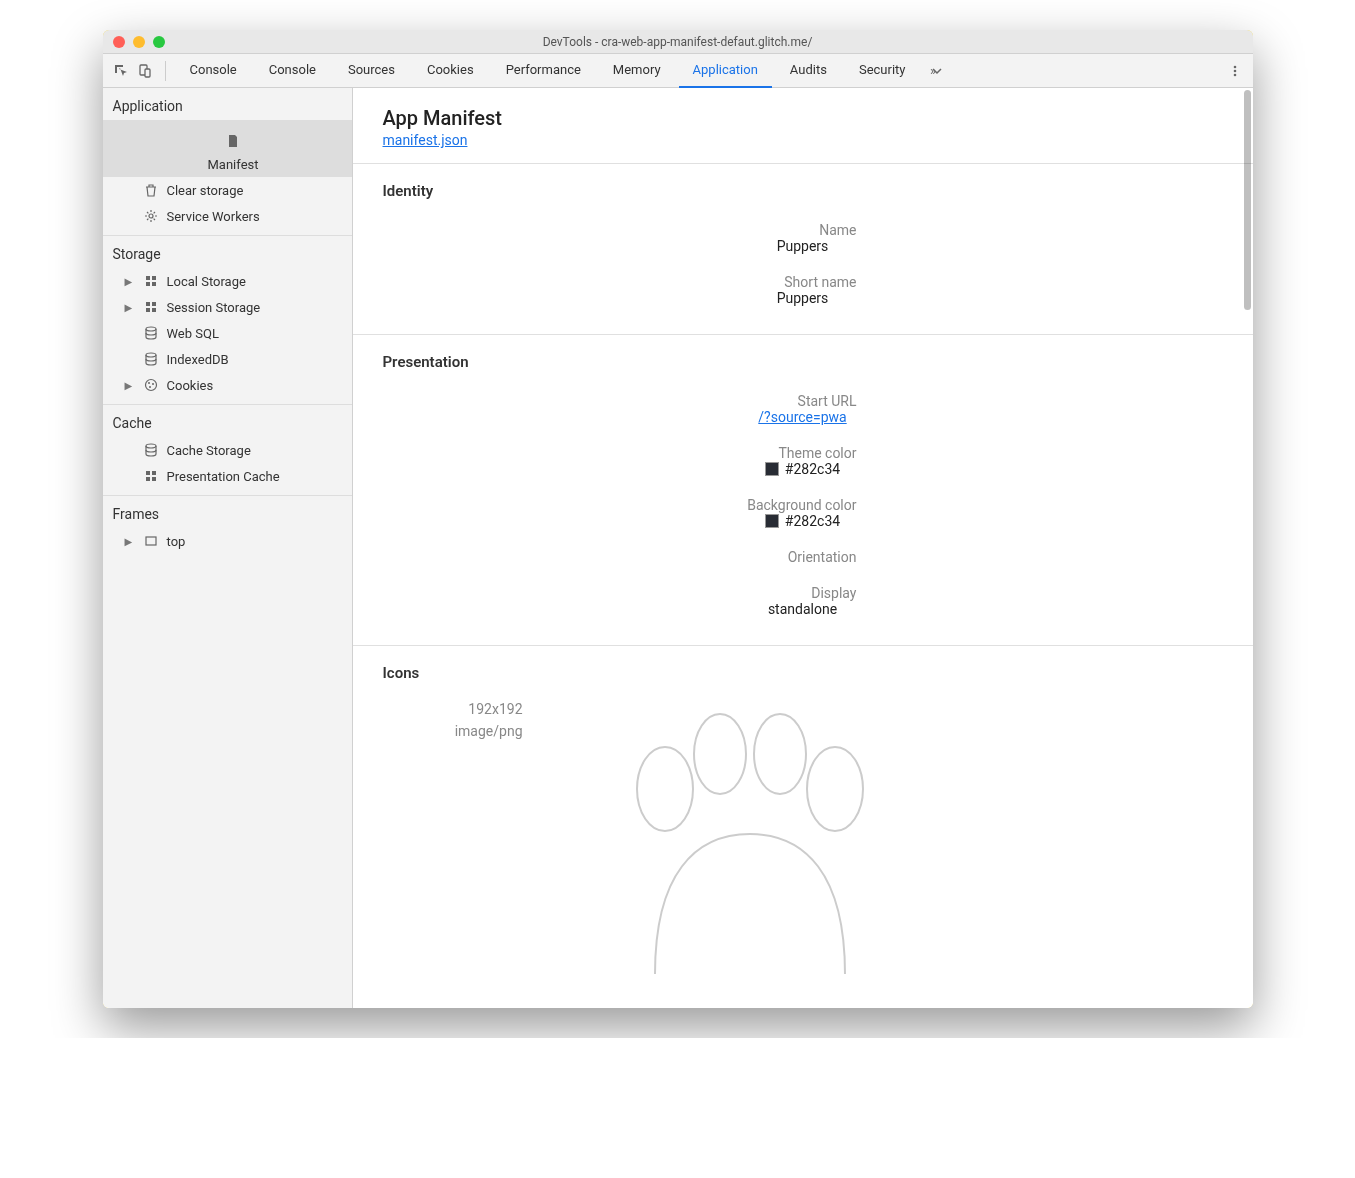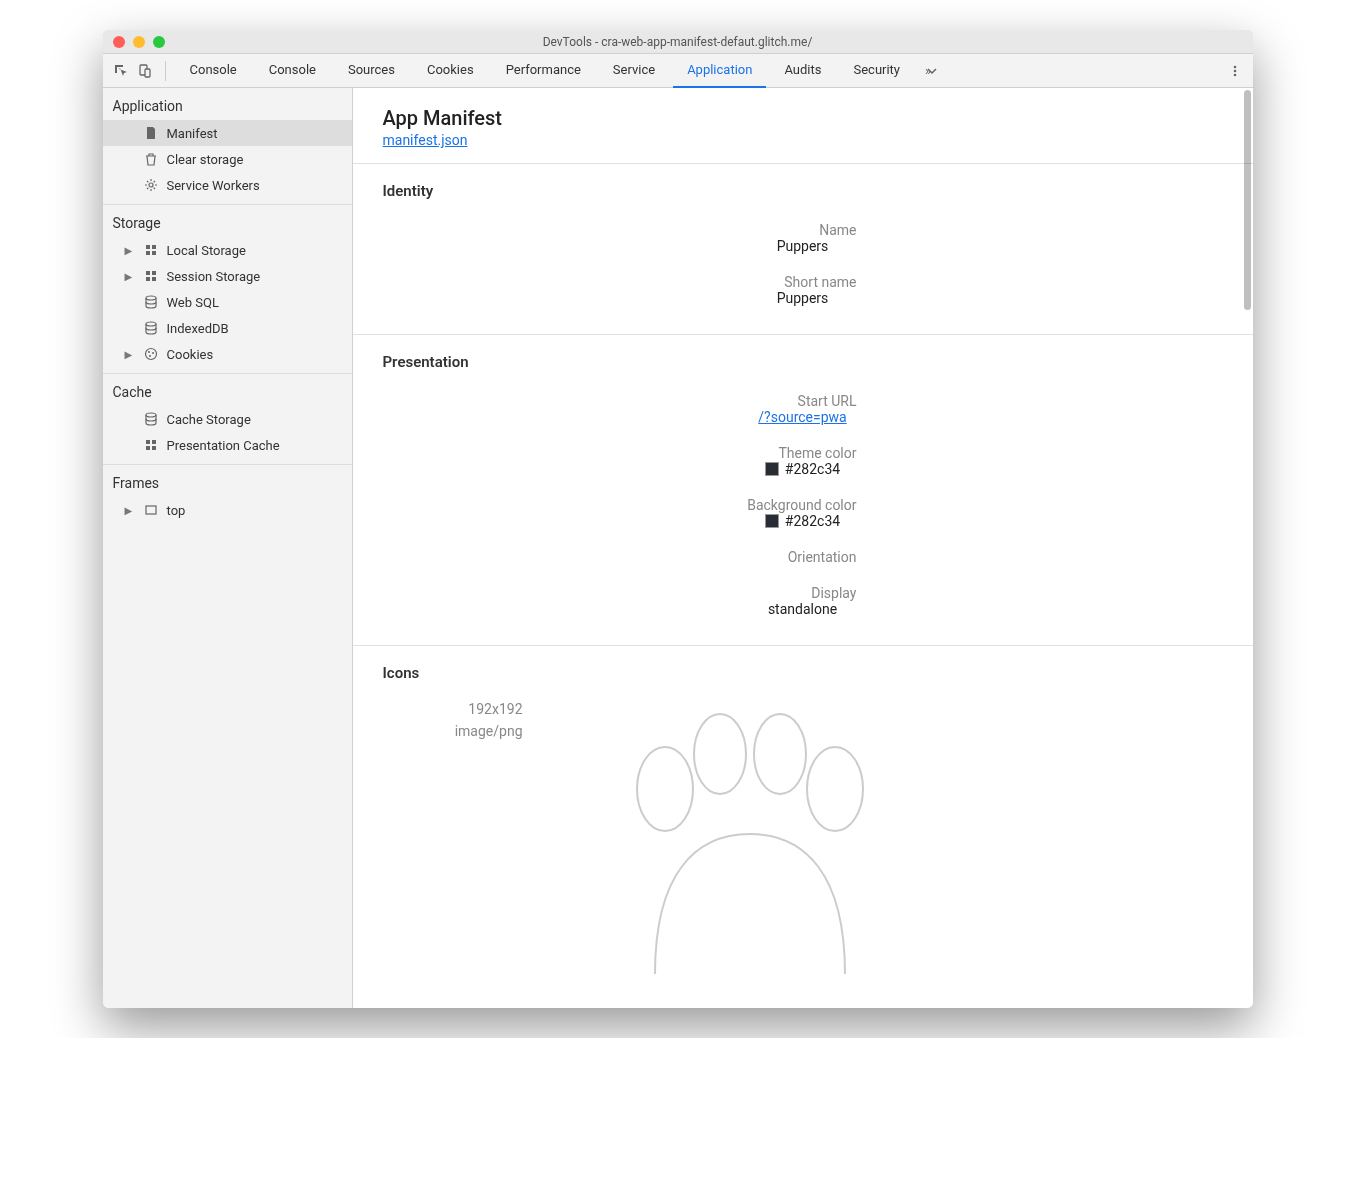--- a/index.html
+++ b/index.html
@@ -92,21 +92,21 @@
       padding-bottom: 6px;
     }
     .side-item {
       display: flex;
       align-items: center;
       padding: 5px 10px 5px 22px;
       gap: 8px;
       cursor: pointer;
       color: #333;
     }
-    .side-item.selected { background: #ddd; }
+    .side-item.selected { background: #ddd; flex-direction: column; }
     .side-item .chev { width: 10px; color: #777; font-size: 10px; }
     .side-item .no-chev { width: 10px; }
     .side-icon { width: 16px; height: 16px; display: flex; align-items: center; justify-content: center; color: #666; }
     .main {
       flex: 1;
       overflow-y: auto;
       background: #fff;
       position: relative;
     }
     .scrollbar {
@@ -200,21 +200,21 @@
           <rect x="3" y="2" width="7" height="10" rx="1" fill="none" stroke="#666" stroke-width="1.3"></rect>
           <rect x="8" y="6" width="5" height="8" rx="1" fill="#f3f3f3" stroke="#666" stroke-width="1.3"></rect>
         </svg>
     </div>
     <div class="tab-divider"></div>
     <div class="tab">Console</div>
     <div class="tab">Console</div>
     <div class="tab">Sources</div>
     <div class="tab">Cookies</div>
     <div class="tab">Performance</div>
-    <div class="tab">Service</div>
+    <div class="tab">Memory</div>
     <div class="tab active">Application</div>
     <div class="tab">Audits</div>
     <div class="tab">Security</div>
     <div class="tool-icon tab-more">
       <svg width="14" height="14" viewBox="0 0 14 14">
           <path d="M3 5l4 4 4-4" fill="none" stroke="#666" stroke-width="1.5"></path>
           <path d="M3 9l4-4 4 4" fill="none" stroke="#666" stroke-width="1.5" transform="translate(0,-7)" opacity="0"></path>
           <path d="M2 4l5 5 5-5M2 10l5-5 5 5" fill="none" stroke="none"></path>
           <path d="M4 3l6 6M10 3l-6 6" stroke="none"></path>
           <text x="0" y="11" font-size="13" fill="#666">»</text>

